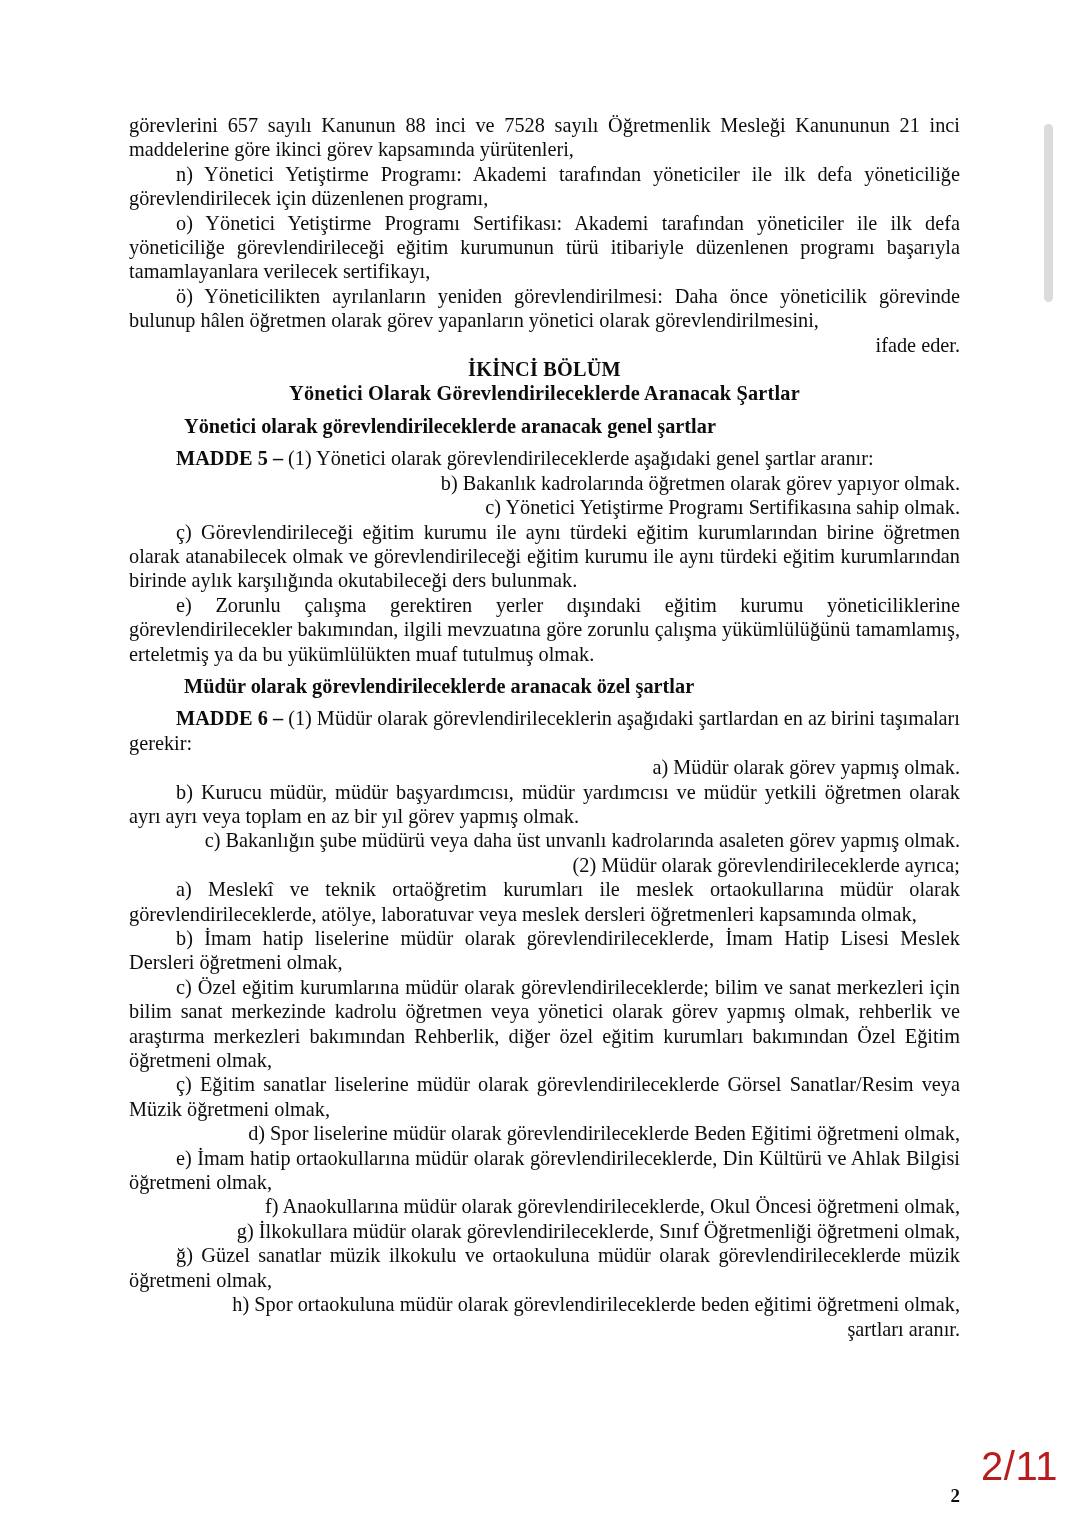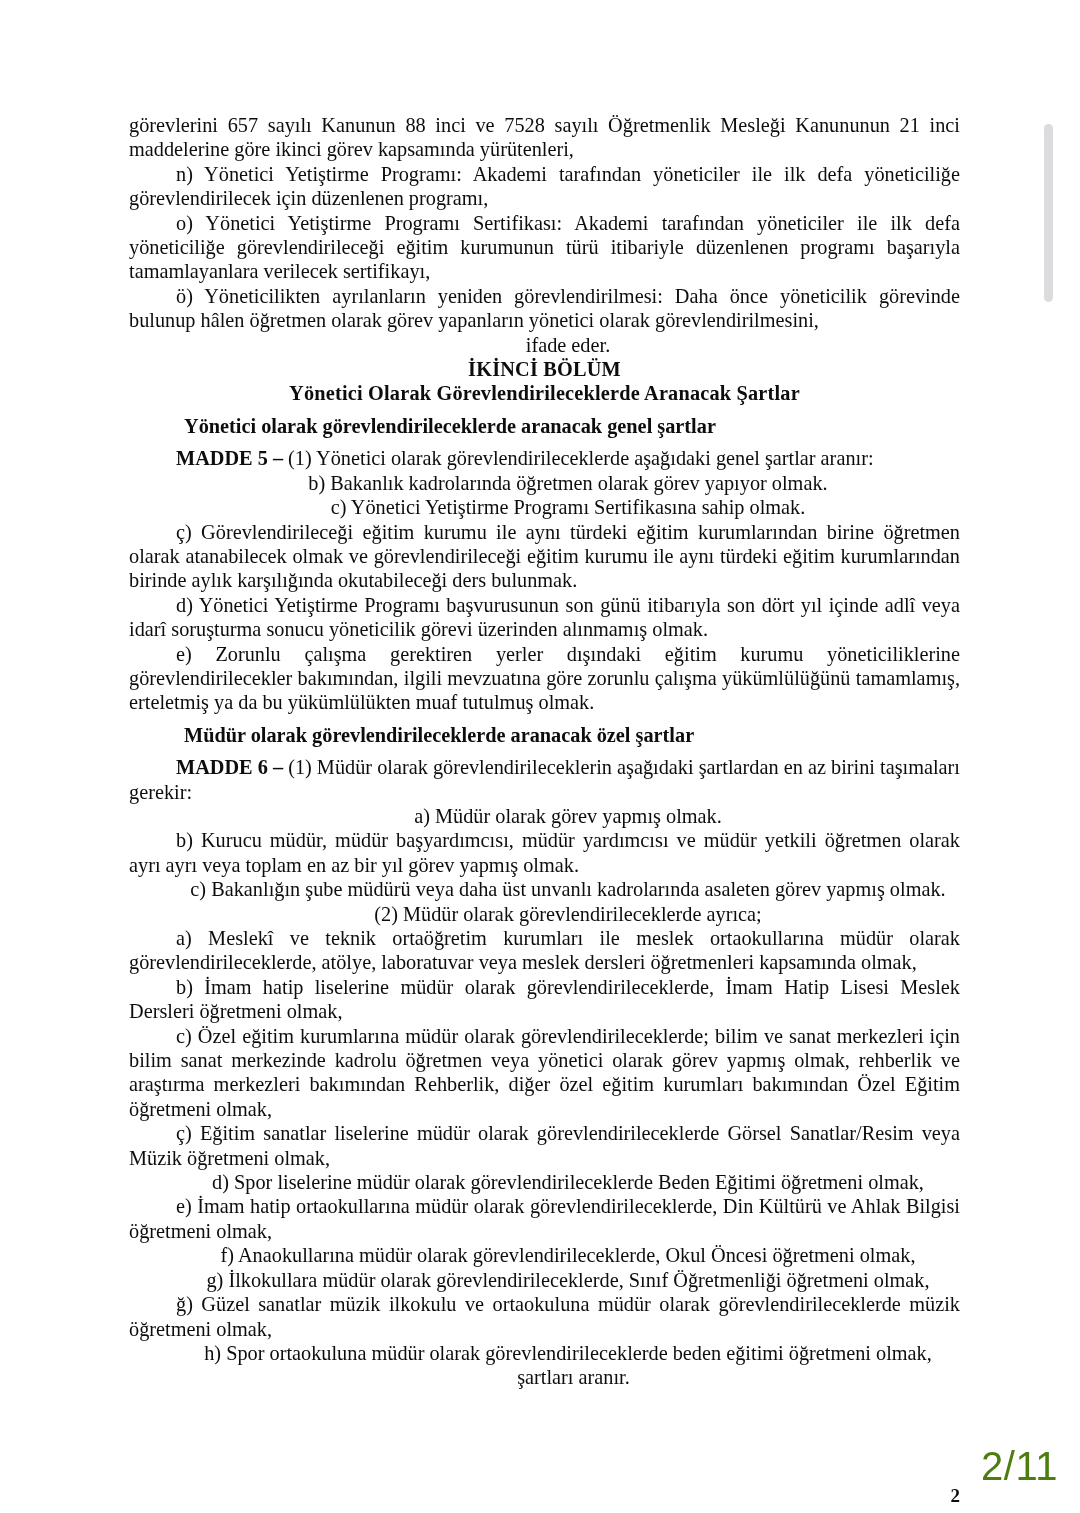--- a/index.html
+++ b/index.html
@@ -45,21 +45,21 @@
     hyphens: none;
   }
   .para.indent {
     text-indent: 47px;
   }
   .para.noindent {
     text-indent: 0;
   }
   
   .para.flow {
-    text-align: center;
+    text-align: right;
   }
 
   .bold {
     font-weight: bold;
   }
 
   
   .heading-center {
     margin: 0;
     font-size: 20.3px;
@@ -115,21 +115,21 @@
   }
 
   
   .page-indicator {
     position: absolute;
     right: 26px;
     bottom: 22px;
     font-family: "Liberation Sans", "DejaVu Sans", sans-serif;
     font-size: 40px;
     font-weight: 400;
-    color: #4d7c0f;
+    color: #b91c1c;
     letter-spacing: 0.5px;
     line-height: 1;
     user-select: none;
   }
 </style>
 </head>
 <body>
 
 <div class="page">
 
@@ -153,21 +153,20 @@
 
     <p class="para indent"><span class="bold">MADDE 5 – </span><span>(1) Yönetici olarak görevlendirileceklerde aşağıdaki genel şartlar aranır:</span></p>
 
 
     <p class="para indent flow">b) Bakanlık kadrolarında öğretmen olarak görev yapıyor olmak.</p>
 
     <p class="para indent flow">c) Yönetici Yetiştirme Programı Sertifikasına sahip olmak.</p>
 
     <p class="para indent">ç) Görevlendirileceği eğitim kurumu ile aynı türdeki eğitim kurumlarından birine öğretmen olarak atanabilecek olmak ve görevlendirileceği eğitim kurumu ile aynı türdeki eğitim kurumlarından birinde aylık karşılığında okutabileceği ders bulunmak.</p>
 
-    <p class="para indent">d) Yönetici Yetiştirme Programı başvurusunun son günü itibarıyla son dört yıl içinde adlî veya idarî soruşturma sonucu yöneticilik görevi üzerinden alınmamış olmak.</p>
 
     <p class="para indent">e) Zorunlu çalışma gerektiren yerler dışındaki eğitim kurumu yöneticiliklerine görevlendirilecekler bakımından, ilgili mevzuatına göre zorunlu çalışma yükümlülüğünü tamamlamış, erteletmiş ya da bu yükümlülükten muaf tutulmuş olmak.</p>
 
     <h4 class="heading-left">Müdür olarak görevlendirileceklerde aranacak özel şartlar</h4>
 
     <p class="para indent"><span class="bold">MADDE 6 – </span><span>(1) Müdür olarak görevlendirileceklerin aşağıdaki şartlardan en az birini taşımaları gerekir:</span></p>
 
     <p class="para indent flow">a) Müdür olarak görev yapmış olmak.</p>
 
     <p class="para indent">b) Kurucu müdür, müdür başyardımcısı, müdür yardımcısı ve müdür yetkili öğretmen olarak ayrı ayrı veya toplam en az bir yıl görev yapmış olmak.</p>

